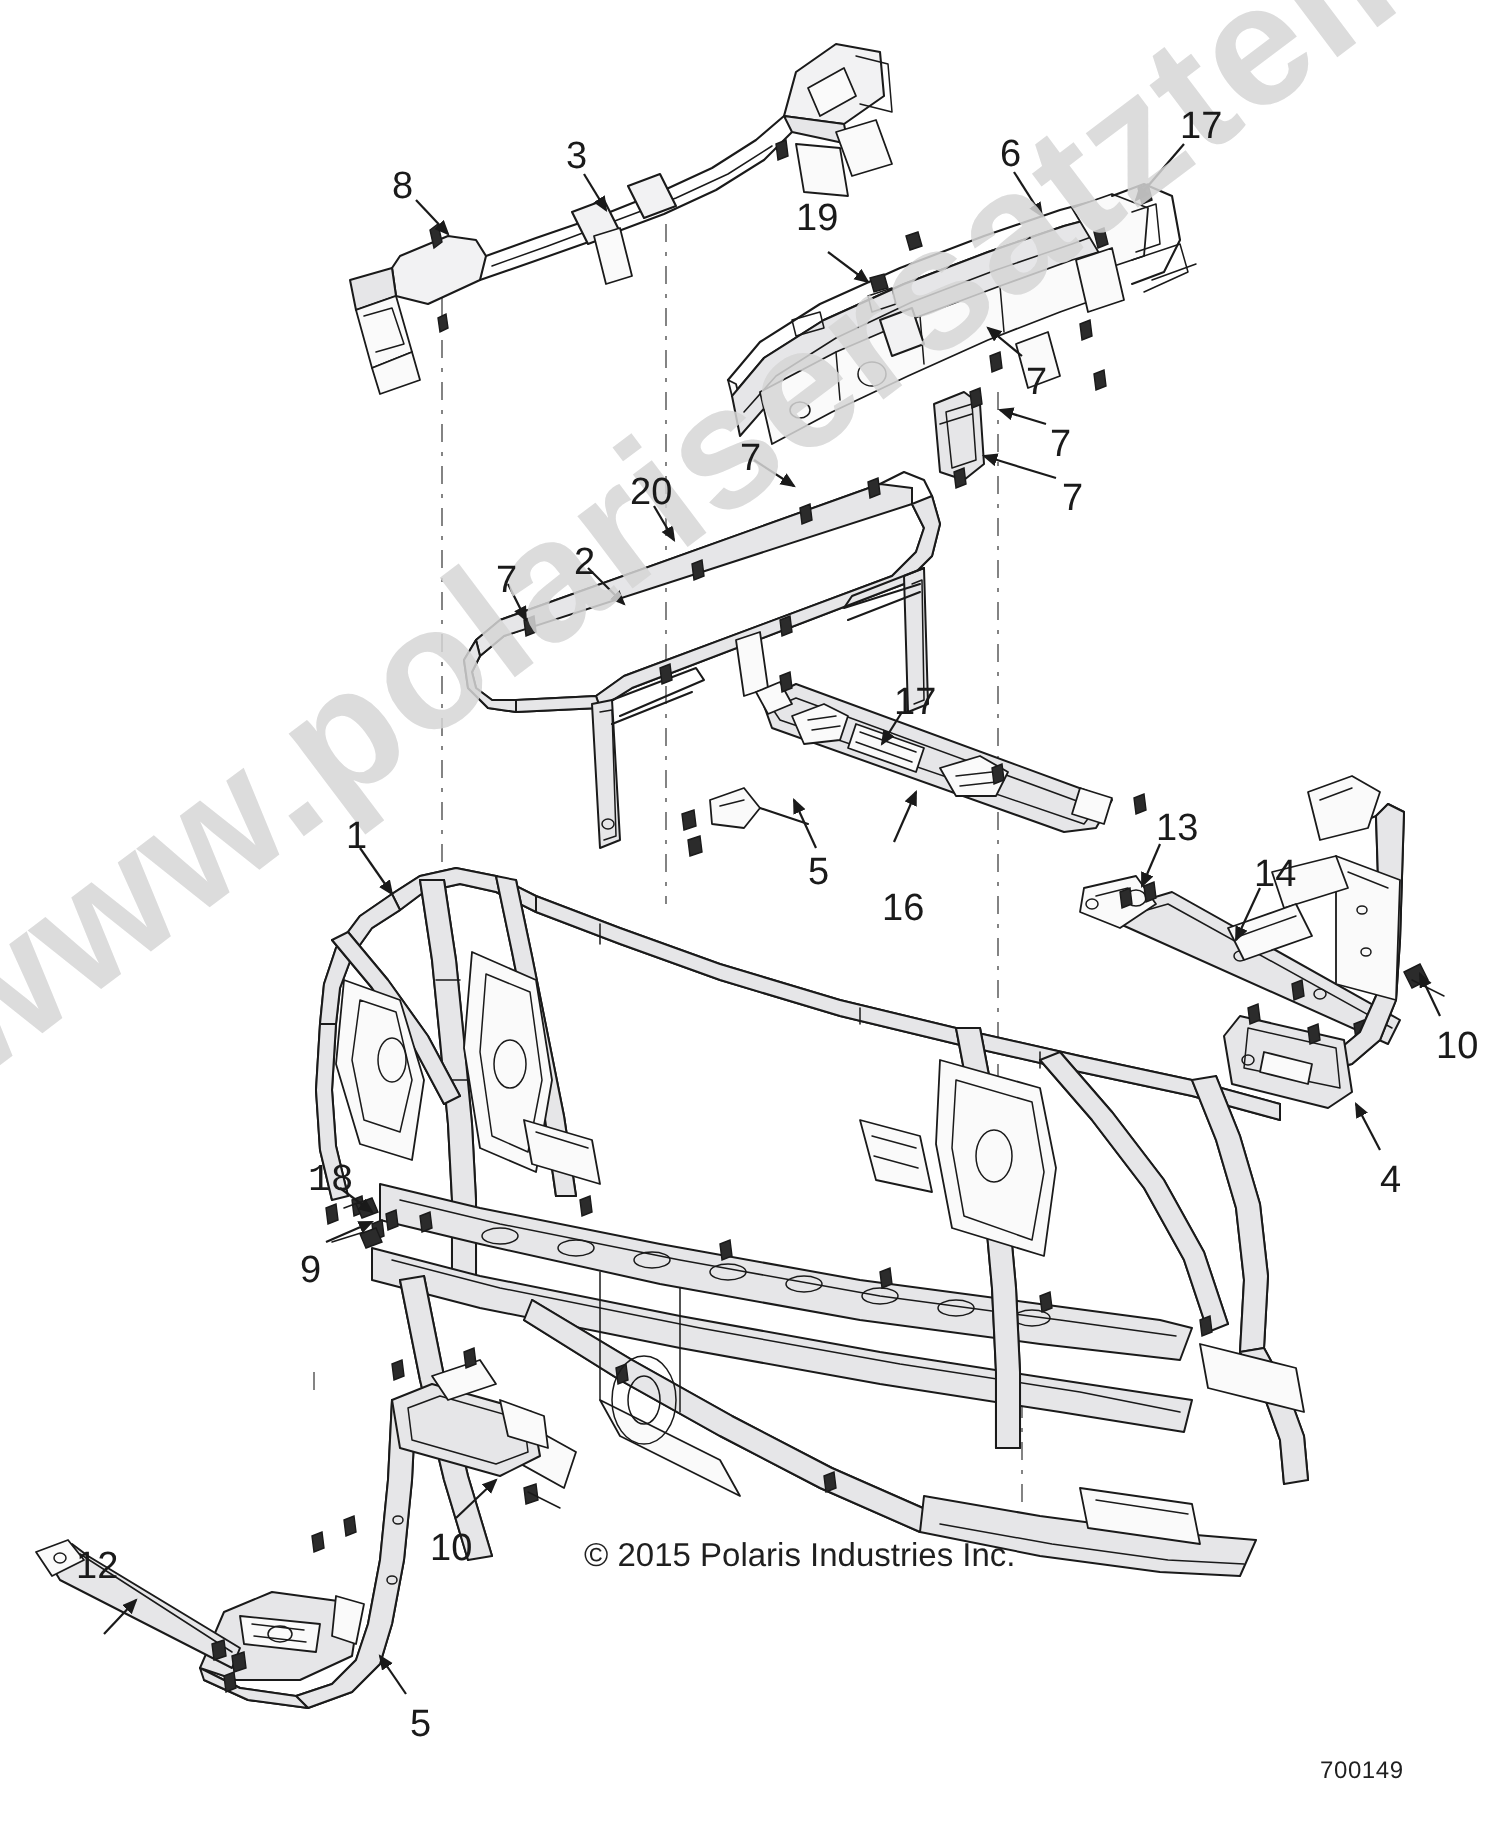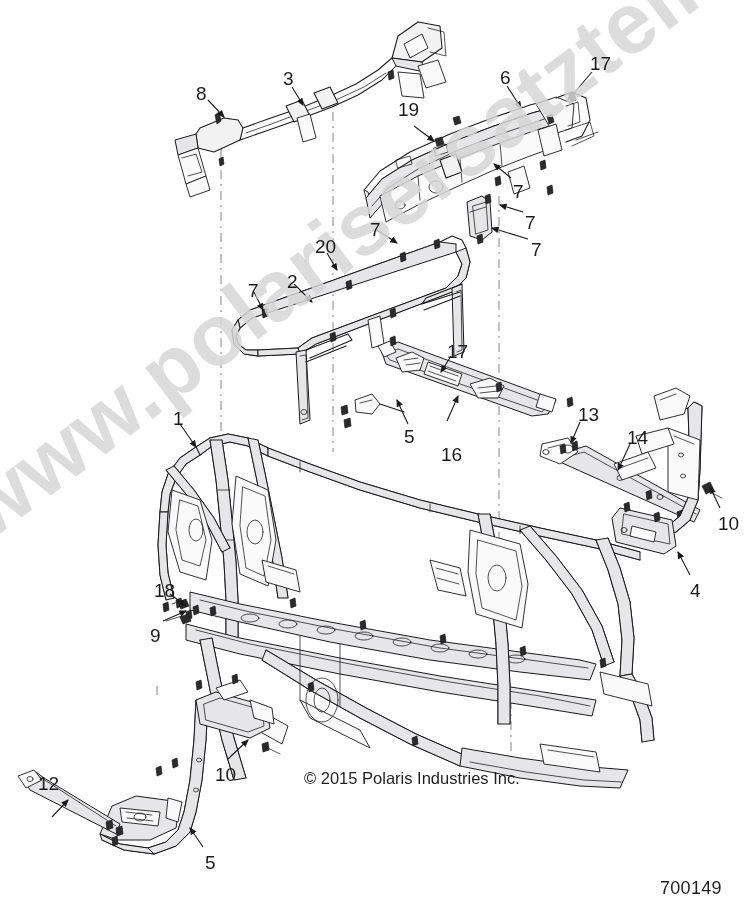--- a/index.html
+++ b/index.html
@@ -26,33 +26,33 @@
     position: absolute;
     font-family: "Liberation Sans", sans-serif;
     font-size: 19px;
     color: #1a1a1a;
     line-height: 1;
     white-space: nowrap;
     user-select: none;
   }
   #copyright-line {
     position: absolute;
-    left: 304px;
+    left: 292px;
     top: 769px;
     font-family: "Liberation Sans", sans-serif;
     font-size: 16.5px;
     color: #1f1f1f;
     white-space: nowrap;
   }
   #part-number {
     position: absolute;
     left: 660px;
     top: 878px;
     font-family: "Liberation Sans", sans-serif;
-    font-size: 18px;
+    font-size: 12px;
     color: #1f1f1f;
     letter-spacing: 0.3px;
     white-space: nowrap;
   }
   #watermark-layer {
     position: absolute;
     left: 0;
     top: 0;
     width: 748px;
     height: 913px;
@@ -471,21 +471,21 @@
       <div class="callout-label" style="left: 287px; top: 272px;">2</div>
       <div class="callout-label" style="left: 248px; top: 281px;">7</div>
       <div class="callout-label" style="left: 447px; top: 342px;">17</div>
       <div class="callout-label" style="left: 404px; top: 427px;">5</div>
       <div class="callout-label" style="left: 441px; top: 425px; margin-top: 20px;">16</div>
       <div class="callout-label" style="left: 173px; top: 409px;">1</div>
       <div class="callout-label" style="left: 578px; top: 405px;">13</div>
       <div class="callout-label" style="left: 627px; top: 428px;">14</div>
       <div class="callout-label" style="left: 718px; top: 514px;">10</div>
       <div class="callout-label" style="left: 690px; top: 581px;">4</div>
-      <div class="callout-label" style="left: 154px; top: 581px;">18</div>
+      <div class="callout-label" style="left: 154px; top: 581px; font-family: Liberation Mono, monospace;">18</div>
       <div class="callout-label" style="left: 150px; top: 626px;">9</div>
       <div class="callout-label" style="left: 215px; top: 765px;">10</div>
       <div class="callout-label" style="left: 38px; top: 774px;">12</div>
       <div class="callout-label" style="left: 205px; top: 853px;">5</div>
     </div>
 
   <div id="copyright-line">© 2015 Polaris Industries Inc.</div>
 
   <div id="part-number">700149</div>
 

